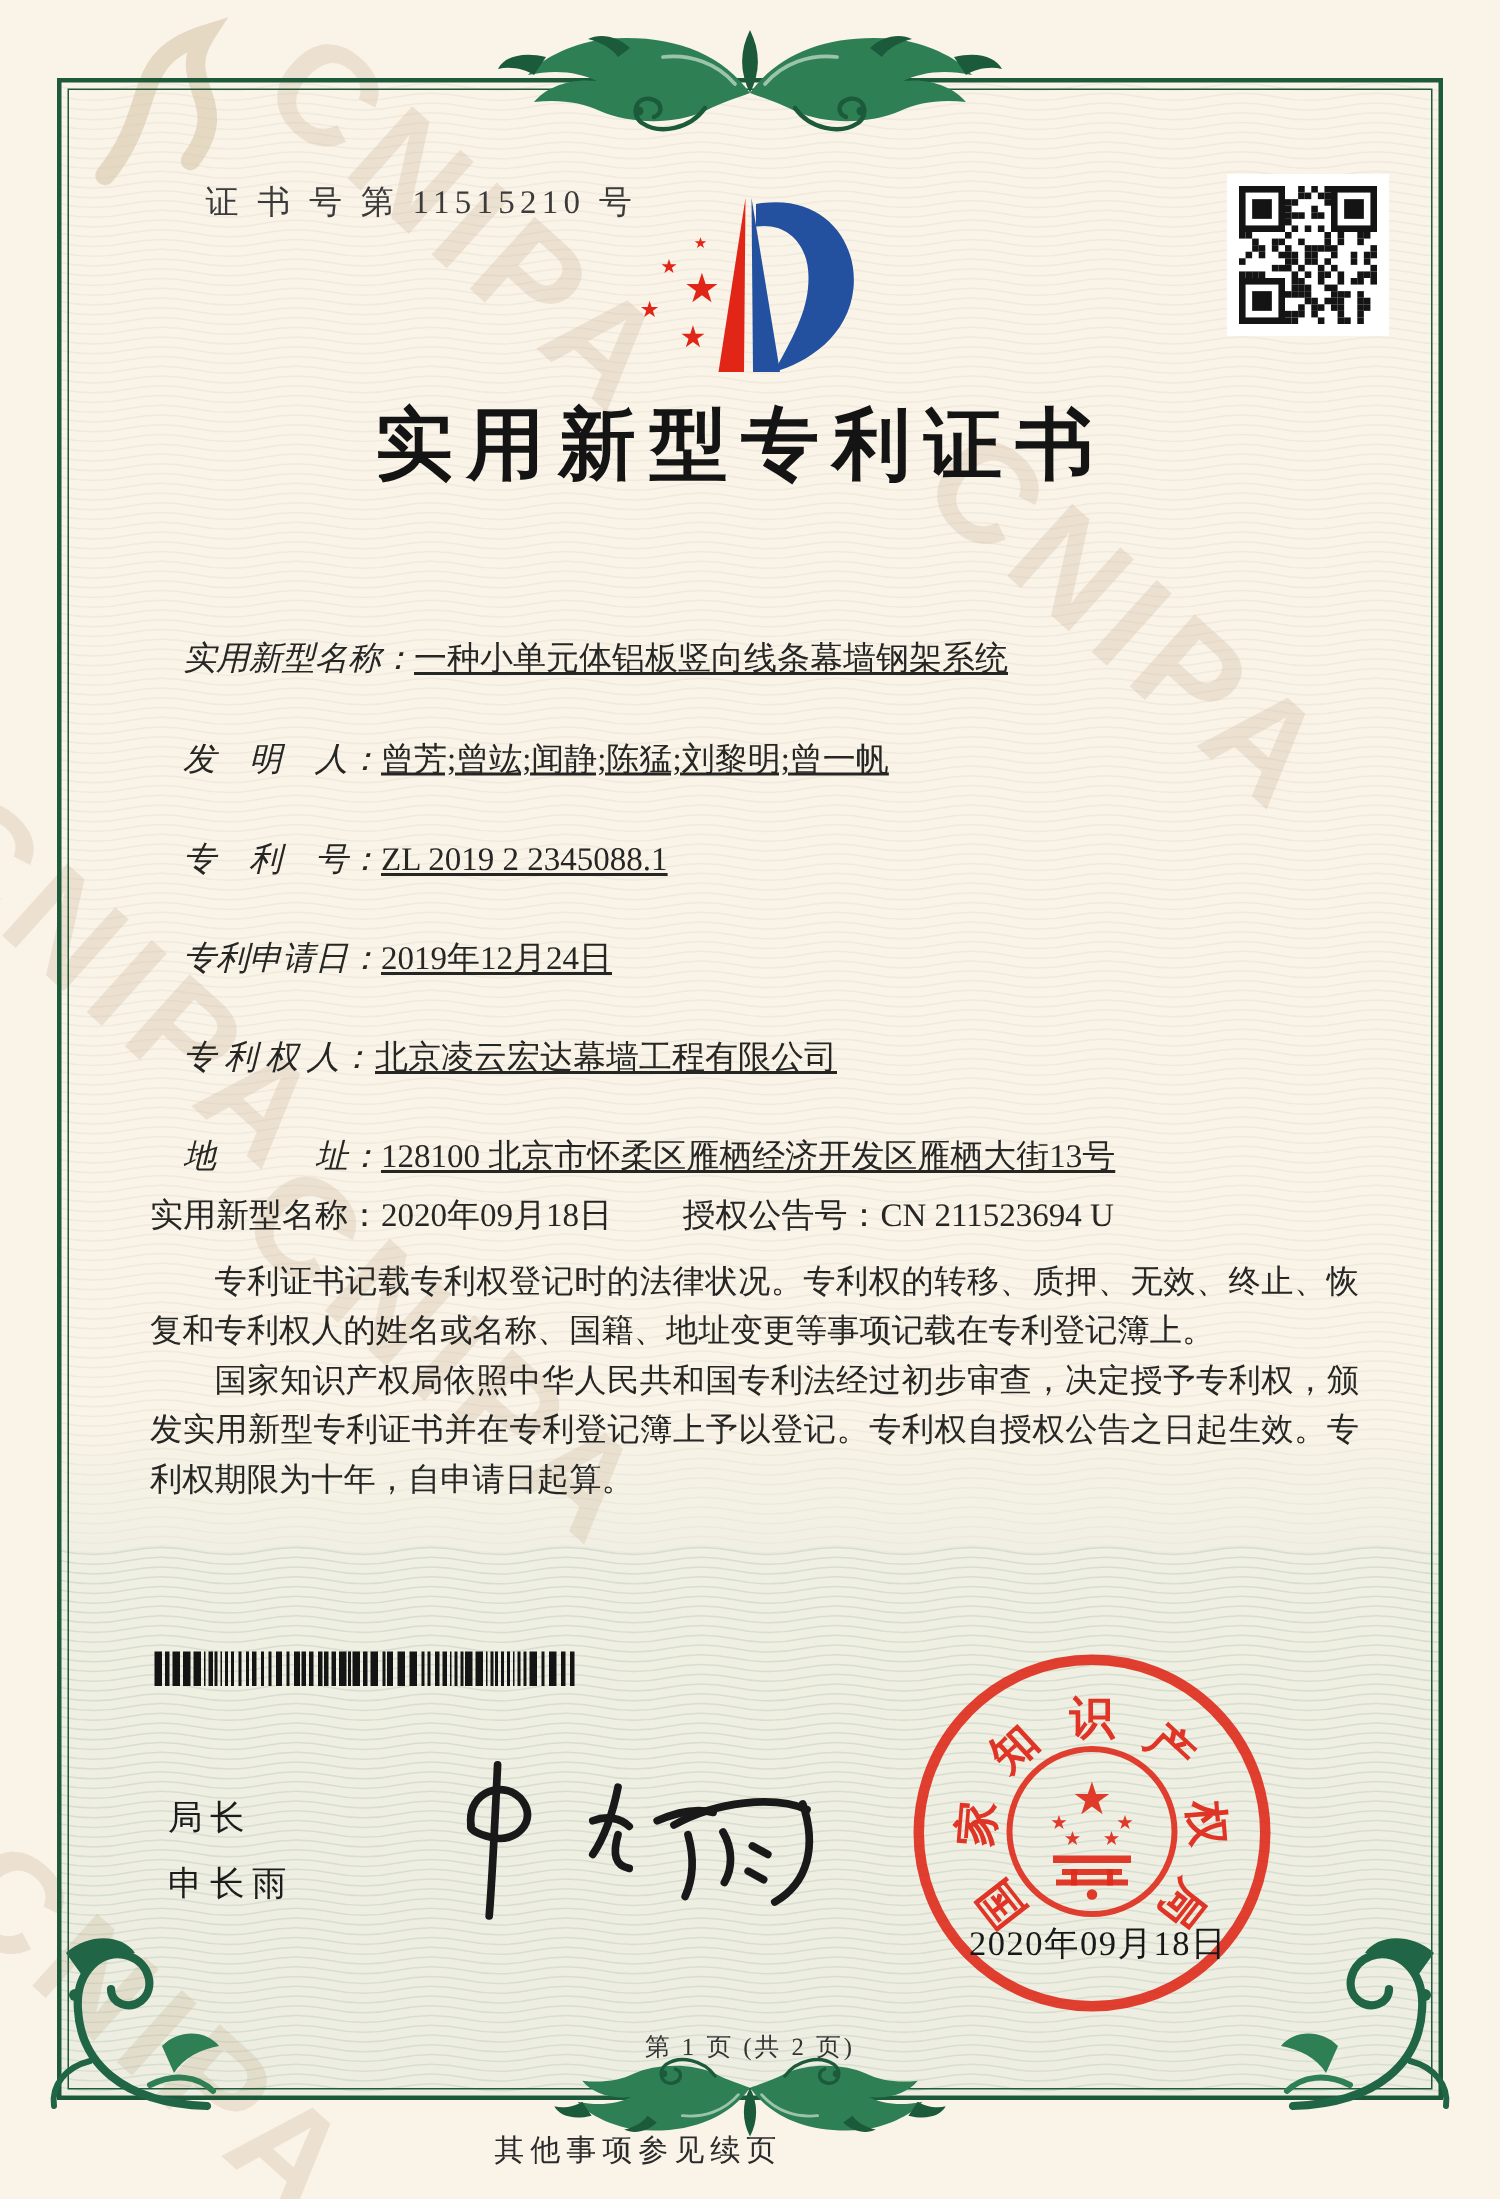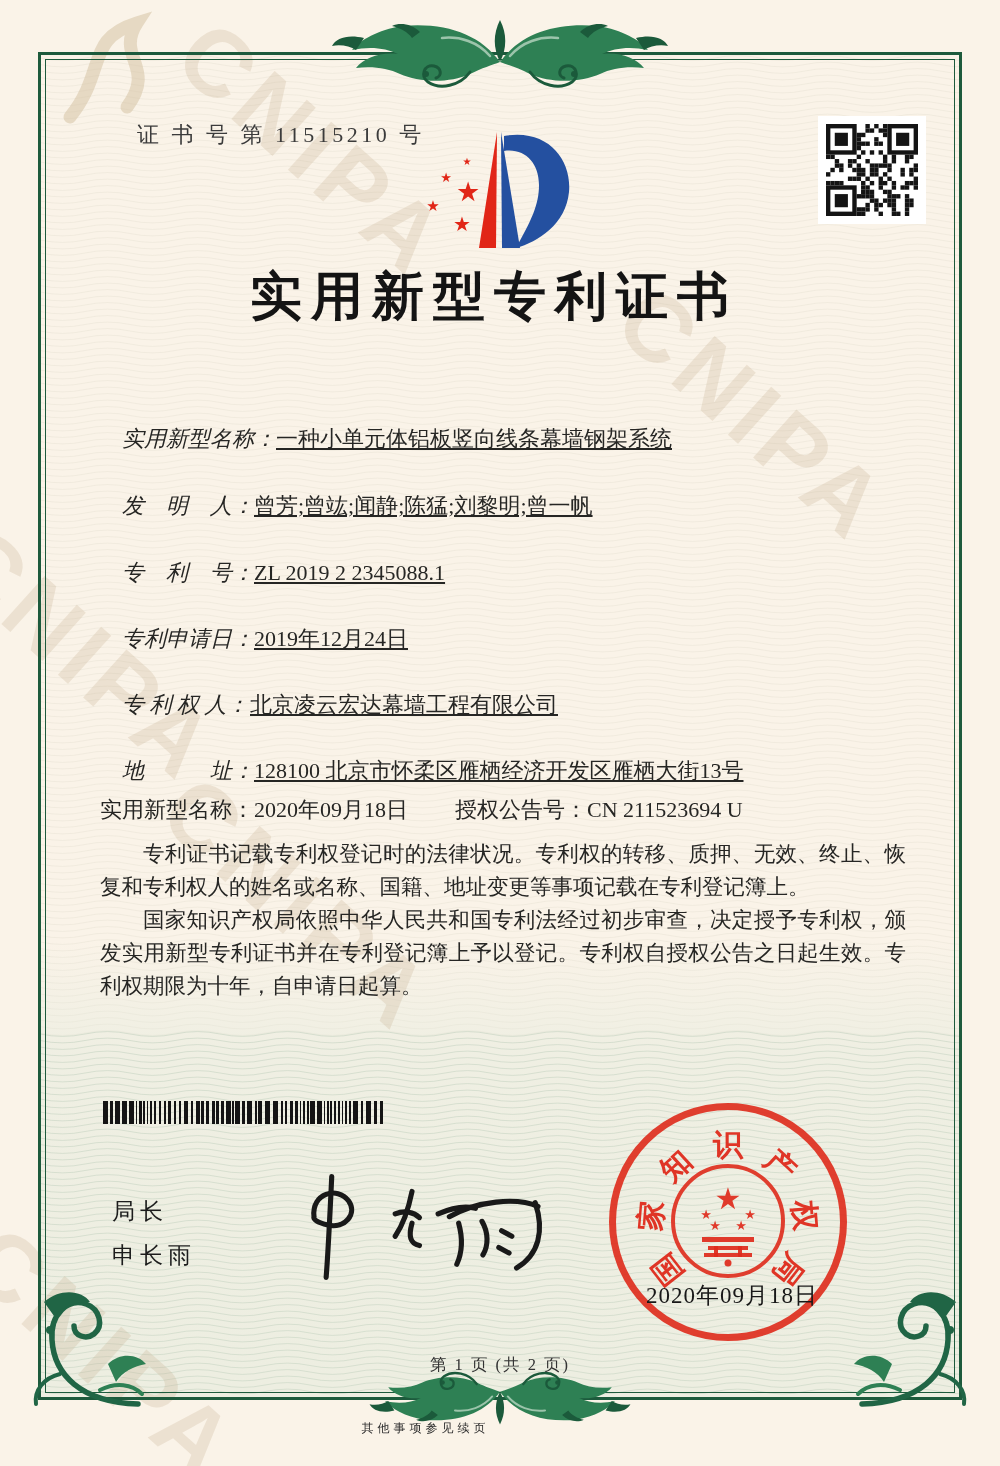--- a/index.html
+++ b/index.html
@@ -50,21 +50,21 @@
       border:7px solid rgba(222,42,27,0.9);border-radius:50%;}
   .seal-char{position:absolute;left:calc(50% - 17px);top:22px;width:34px;height:97px;
       transform-origin:50% 100%;text-align:center;font-size:30px;font-weight:700;
       color:rgba(222,42,27,0.95);}
   .seal-date{position:absolute;left:640px;top:1280px;width:184px;text-align:center;
       font-size:23px;letter-spacing:1px;color:#181818;}
   
   .page-info{position:absolute;left:0;top:1354px;width:1000px;text-align:center;
       font-size:16.5px;letter-spacing:2px;color:#333;}
   .continuation{position:absolute;left:0;top:1420px;width:851px;text-align:center;
-      font-size:12px;letter-spacing:4px;color:#2b2b2b;}
+      font-size:20px;letter-spacing:4px;color:#2b2b2b;}
 </style>
 </head>
 <body>
 
 <div class="page">
 
   <svg id="waves" class="abs" style="left:40px;top:54px;" width="920" height="1344">
       <path d="M0 4 q22.5 4.8 45 0 q22.5 -4.8 45 0 q22.5 4.8 45 0 q22.5 -4.8 45 0 q22.5 4.8 45 0 q22.5 -4.8 45 0 q22.5 4.8 45 0 q22.5 -4.8 45 0 q22.5 4.8 45 0 q22.5 -4.8 45 0 q22.5 4.8 45 0 q22.5 -4.8 45 0 q22.5 4.8 45 0 q22.5 -4.8 45 0 q22.5 4.8 45 0 q22.5 -4.8 45 0 q22.5 4.8 45 0 q22.5 -4.8 45 0 q22.5 4.8 45 0 q22.5 -4.8 45 0 q22.5 4.8 45 0 q22.5 -4.8 45 0" fill="none" stroke="rgba(175,175,155,0.13)" stroke-width="1"></path>
       <path d="M0 10.5 q22.5 4.8 45 0 q22.5 -4.8 45 0 q22.5 4.8 45 0 q22.5 -4.8 45 0 q22.5 4.8 45 0 q22.5 -4.8 45 0 q22.5 4.8 45 0 q22.5 -4.8 45 0 q22.5 4.8 45 0 q22.5 -4.8 45 0 q22.5 4.8 45 0 q22.5 -4.8 45 0 q22.5 4.8 45 0 q22.5 -4.8 45 0 q22.5 4.8 45 0 q22.5 -4.8 45 0 q22.5 4.8 45 0 q22.5 -4.8 45 0 q22.5 4.8 45 0 q22.5 -4.8 45 0 q22.5 4.8 45 0 q22.5 -4.8 45 0" fill="none" stroke="rgba(175,175,155,0.13)" stroke-width="1"></path>
       <path d="M0 17 q22.5 4.8 45 0 q22.5 -4.8 45 0 q22.5 4.8 45 0 q22.5 -4.8 45 0 q22.5 4.8 45 0 q22.5 -4.8 45 0 q22.5 4.8 45 0 q22.5 -4.8 45 0 q22.5 4.8 45 0 q22.5 -4.8 45 0 q22.5 4.8 45 0 q22.5 -4.8 45 0 q22.5 4.8 45 0 q22.5 -4.8 45 0 q22.5 4.8 45 0 q22.5 -4.8 45 0 q22.5 4.8 45 0 q22.5 -4.8 45 0 q22.5 4.8 45 0 q22.5 -4.8 45 0 q22.5 4.8 45 0 q22.5 -4.8 45 0" fill="none" stroke="rgba(175,175,155,0.13)" stroke-width="1"></path>

